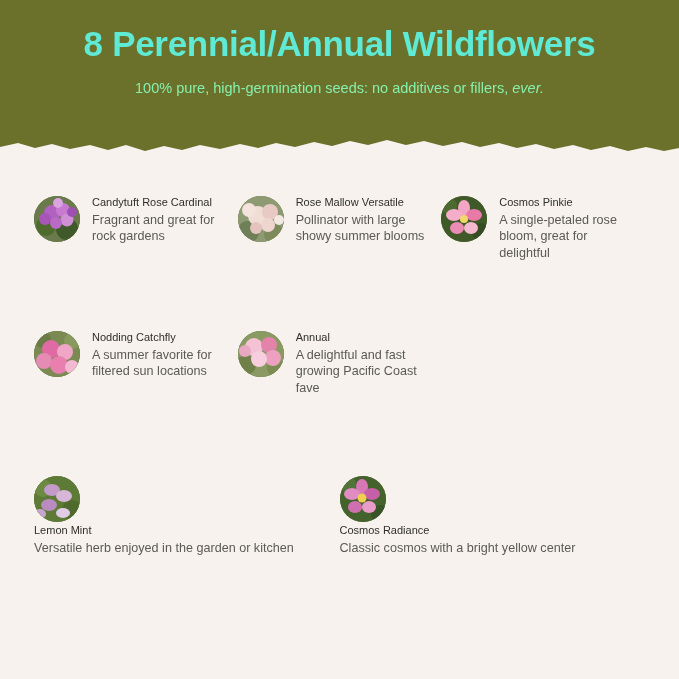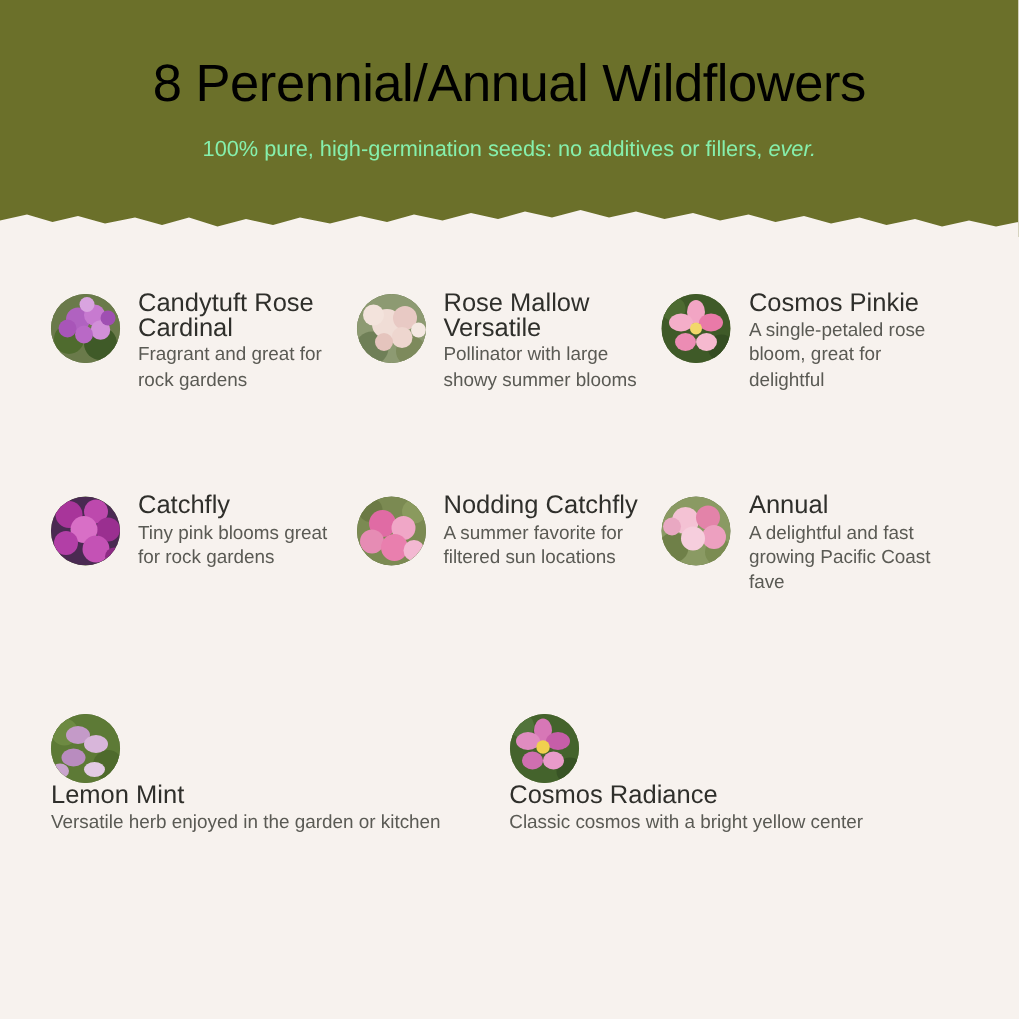--- a/index.html
+++ b/index.html
@@ -25,27 +25,27 @@
     position: relative;
     width: 679px;
     height: 158px;
     background: #6b702a;
     box-sizing: border-box;
     padding-top: 24px;
     text-align: center;
     overflow: hidden;
   }
   .header-title {
-    color: #000000;
+    color: #5eead4;
     font-size: 35px;
     line-height: 40px;
-    font-weight: normal;
+    font-weight: bold;
     letter-spacing: -0.3px;
     padding: 0 60px;
-    margin: 12px;
+    margin: 0;
   }
   .header-sub {
     color: #86efac;
     font-size: 14.5px;
     line-height: 20px;
     margin-top: 14px;
     padding: 0 40px;
   }
   .header-sub .em {
     font-style: italic;
@@ -89,21 +89,21 @@
     overflow: hidden;
     position: relative;
     background: #5b6b3a;
   }
   .thumb svg { display: block; }
 
   .txt {
     padding-top: 0px;
   }
   .item-title {
-    font-size: 17px;
+    font-size: 11px;
     line-height: 16.5px;
     color: #2f2f2b;
     margin: 0 0 1px 0;
   }
   .item-desc {
     font-size: 12.6px;
     line-height: 16.5px;
     color: #5a5a54;
     margin: 0;
   }
@@ -190,38 +190,20 @@
         <div class="txt">
           <p class="item-title">Cosmos Pinkie</p>
           <p class="item-desc">A single-petaled rose bloom, great for delightful</p>
         </div>
       </div>
     </div>
 
     <div class="row-2-spacer"></div>
 
     <div class="row row-3">
-      <div class="cell">
-        <div class="thumb">
-          <svg width="46" height="46" viewBox="0 0 46 46">
-            <rect width="46" height="46" fill="#4a2a52"></rect>
-            <circle cx="12" cy="12" r="9" fill="#a8359a"></circle>
-            <circle cx="30" cy="10" r="8" fill="#bd49ad"></circle>
-            <circle cx="38" cy="22" r="8" fill="#9a2f90"></circle>
-            <circle cx="22" cy="22" r="9" fill="#d86fc6"></circle>
-            <circle cx="10" cy="31" r="8" fill="#b23fa6"></circle>
-            <circle cx="30" cy="35" r="9" fill="#c452b5"></circle>
-            <circle cx="42" cy="40" r="6" fill="#8d2a84"></circle>
-          </svg>
-        </div>
-        <div class="txt">
-          <p class="item-title">Catchfly</p>
-          <p class="item-desc">Tiny pink blooms great for rock gardens</p>
-        </div>
-      </div>
 
       <div class="cell">
         <div class="thumb">
           <svg width="46" height="46" viewBox="0 0 46 46">
             <rect width="46" height="46" fill="#7b8a52"></rect>
             <circle cx="9" cy="9" r="8" fill="#6c7a45"></circle>
             <circle cx="38" cy="10" r="8" fill="#8a9a5e"></circle>
             <circle cx="17" cy="18" r="9" fill="#e06ba4"></circle>
             <circle cx="31" cy="21" r="8" fill="#f0a7c7"></circle>
             <circle cx="10" cy="30" r="8" fill="#e68cb4"></circle>

